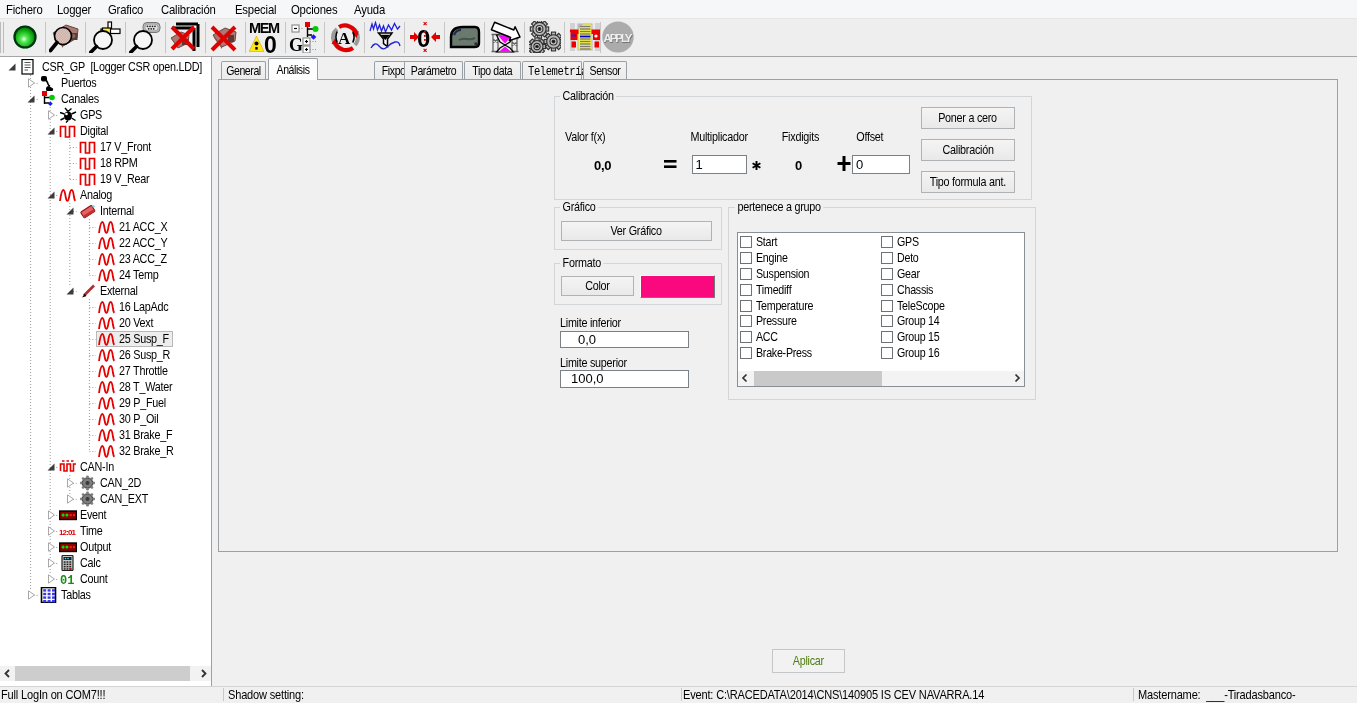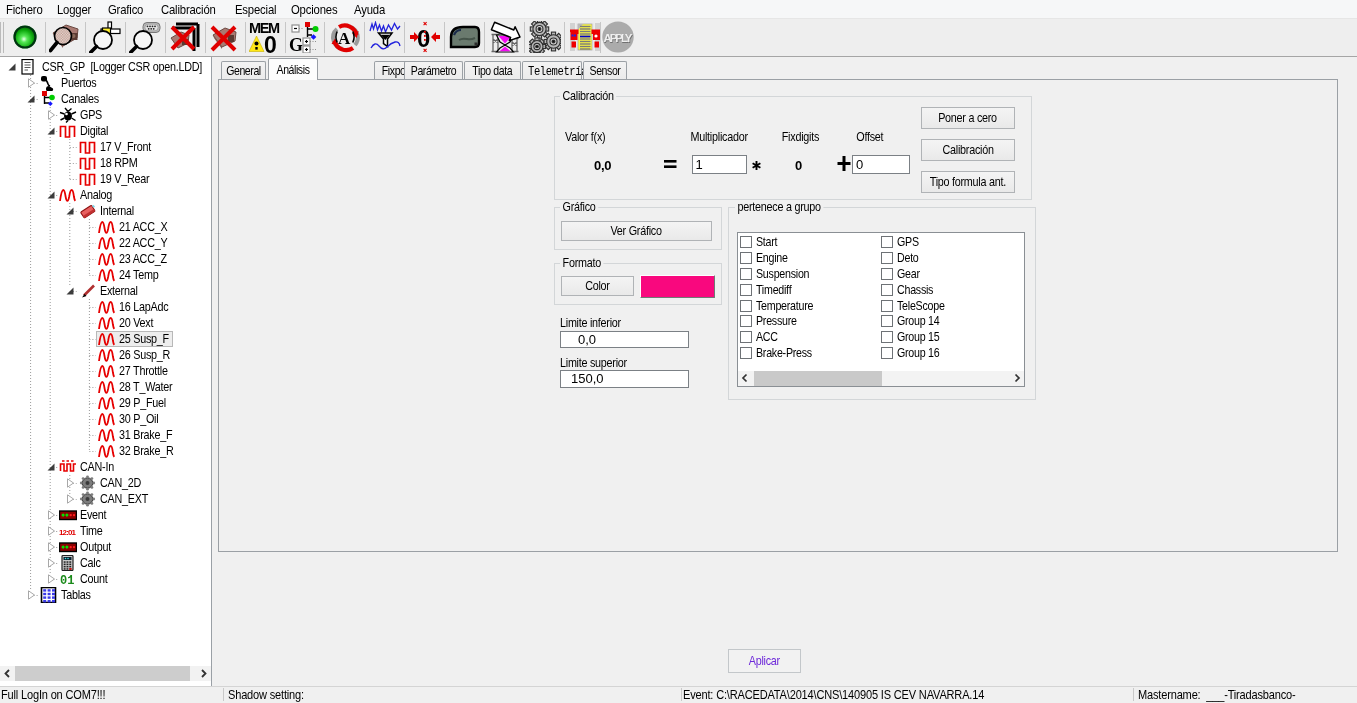--- a/index.html
+++ b/index.html
@@ -617,21 +617,21 @@
 <div class="gb" style="left:553.5px;top:206.5px;width:168.5px;height:43px;"></div>
 <div class="gbl" style="left:560px;top:201px;">Gráfico</div>
 <div class="btn" style="left:561px;top:220.5px;width:150.5px;height:20.5px;line-height:18px;"><i>Ver Gráfico</i></div>
 <div class="gb" style="left:553.5px;top:262.5px;width:168.5px;height:42px;"></div>
 <div class="gbl" style="left:560px;top:257px;">Formato</div>
 <div class="btn" style="left:561px;top:275.5px;width:72.5px;height:20.5px;line-height:18px;"><i>Color</i></div>
 <div class="abs" style="left:640px;top:274.5px;width:74.5px;height:23px;background:#f9087e;border-top:1.5px solid #fff;border-left:1.5px solid #fff;border-right:1.5px solid #707a75;border-bottom:1.5px solid #707a75;box-sizing:border-box;"></div>
 <div class="lbl sqz" style="left:560px;top:315.5px;">Limite inferior</div>
 <div class="inp" style="left:560px;top:330.5px;width:128.5px;height:17.5px;line-height:15.5px;padding-left:17px;">0,0</div>
 <div class="lbl sqz" style="left:560px;top:355.5px;">Limite superior</div>
-<div class="inp" style="left:560px;top:370px;width:128.5px;height:17.5px;line-height:15.5px;padding-left:10px;">150,0</div>
+<div class="inp" style="left:560px;top:370px;width:128.5px;height:17.5px;line-height:15.5px;padding-left:10px;">100,0</div>
 <div class="gb" style="left:728px;top:206.5px;width:308px;height:193px;"></div>
 <div class="gbl" style="left:735px;top:201px;">pertenece a grupo</div>
 <div class="abs" style="left:736.5px;top:231.5px;width:288px;height:155.5px;background:#fff;border:1px solid #8a8f94;box-sizing:border-box;"></div>
 <div class="cb" style="left:739.5px;top:235.8px;"></div>
 <div class="cbl" style="left:756px;top:233.8px;height:16px;line-height:16px;">Start</div>
 <div class="cb" style="left:880.5px;top:235.8px;"></div>
 <div class="cbl" style="left:897px;top:233.8px;height:16px;line-height:16px;">GPS</div>
 <div class="cb" style="left:739.5px;top:251.73000000000002px;"></div>
 <div class="cbl" style="left:756px;top:249.73000000000002px;height:16px;line-height:16px;">Engine</div>
 <div class="cb" style="left:880.5px;top:251.73000000000002px;"></div>
@@ -659,20 +659,20 @@
 <div class="cb" style="left:739.5px;top:347.31px;"></div>
 <div class="cbl" style="left:756px;top:345.31px;height:16px;line-height:16px;">Brake-Press</div>
 <div class="cb" style="left:880.5px;top:347.31px;"></div>
 <div class="cbl" style="left:897px;top:345.31px;height:16px;line-height:16px;">Group 16</div>
 <div class="abs" style="left:737.5px;top:371px;width:286px;height:14.5px;background:#f3f3f3;"></div>
 <div class="abs" style="left:754px;top:371px;width:128px;height:14.5px;background:#c9c9c9;"></div>
 <svg class="abs" style="left:737.5px;top:371px;" width="286" height="14" viewBox="0 0 286 14">
     <path d="M8.5 3.5 L5 7 L8.5 10.5" fill="none" stroke="#333" stroke-width="1.7"></path>
     <path d="M277.5 3.5 L281 7 L277.5 10.5" fill="none" stroke="#333" stroke-width="1.7"></path>
   </svg>
-<div class="btn" style="left:728px;top:648.5px;width:73px;height:24px;line-height:22px;border:1px solid #c3c7ca;color:#6d28d9;background:#f2f2f2;"><i>Aplicar</i></div>
+<div class="btn" style="left:772px;top:648.5px;width:73px;height:24px;line-height:22px;border:1px solid #c3c7ca;color:#4d7c0f;background:#f2f2f2;"><i>Aplicar</i></div>
 <div class="abs" style="left:0;top:686px;width:1357px;height:17px;background:#f0f0f0;border-top:1px solid #d4d4d4;box-sizing:border-box;"></div>
 <div class="sbtext" style="left:1px;">Full LogIn on COM7!!!</div>
 <div class="sbtext" style="left:228px;">Shadow setting:</div>
 <div class="sbtext" style="left:683px;">Event: C:\RACEDATA\2014\CNS\140905 IS CEV NAVARRA.14</div>
 <div class="sbtext" style="left:1138px;">Mastername:&nbsp; ___-Tiradasbanco-</div>
 <div class="ssep" style="left:223px;"></div>
 <div class="ssep" style="left:681px;"></div>
 <div class="ssep" style="left:1133px;"></div>
 </body></html>

